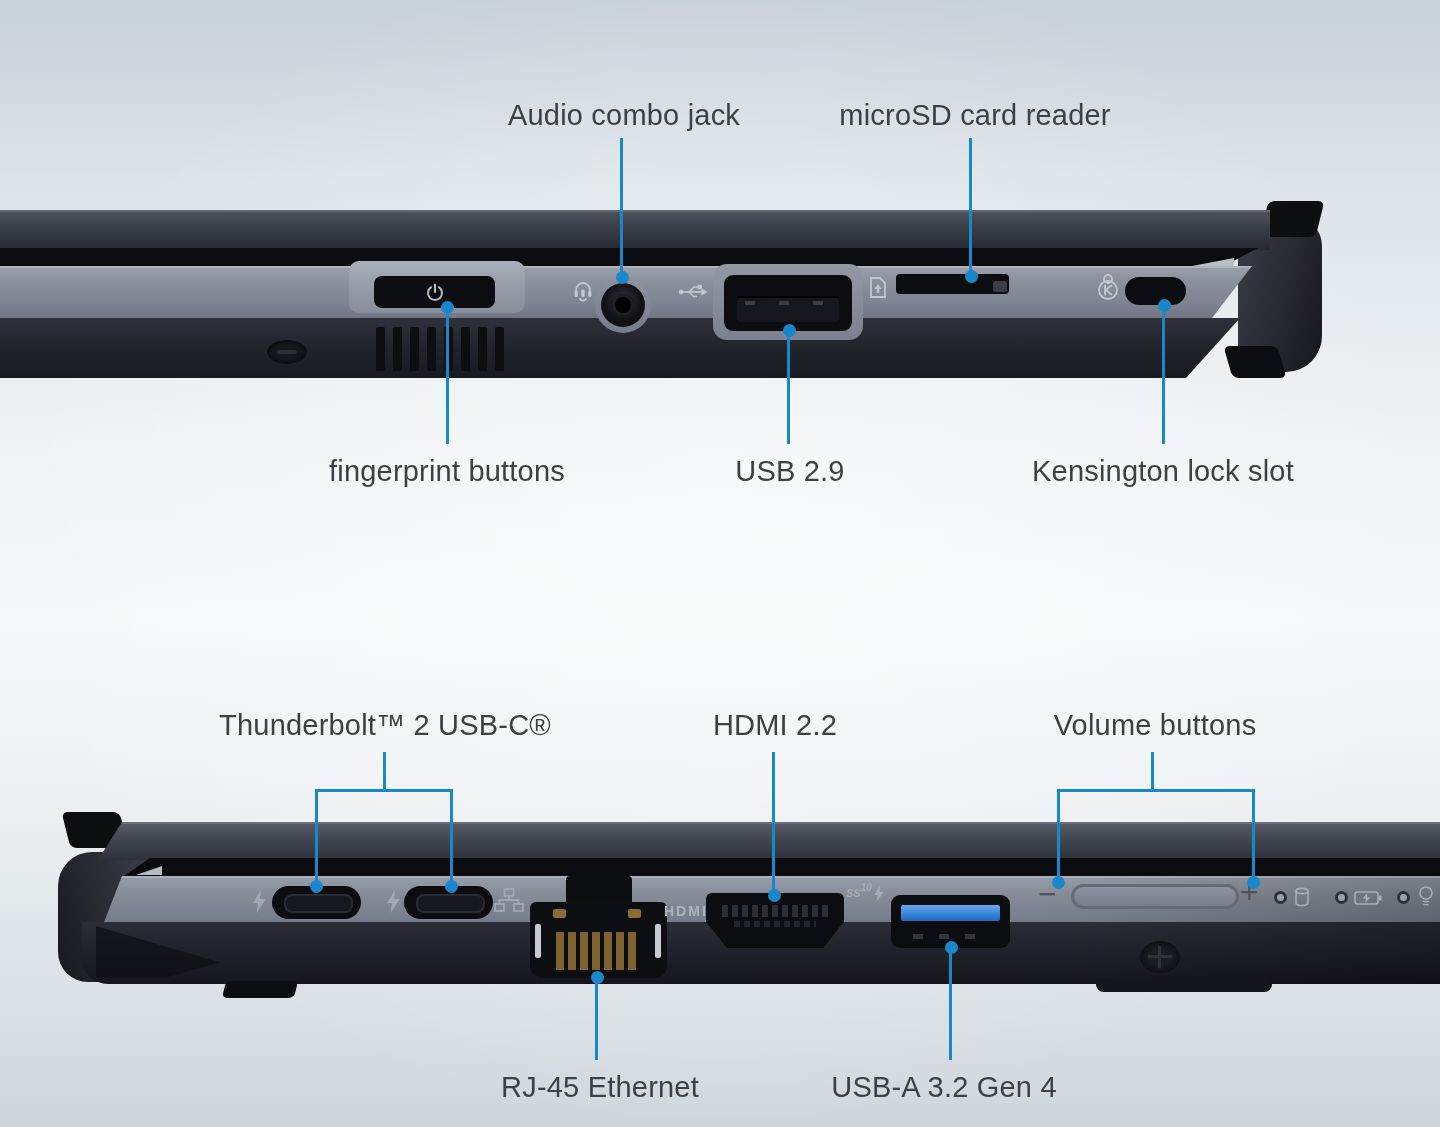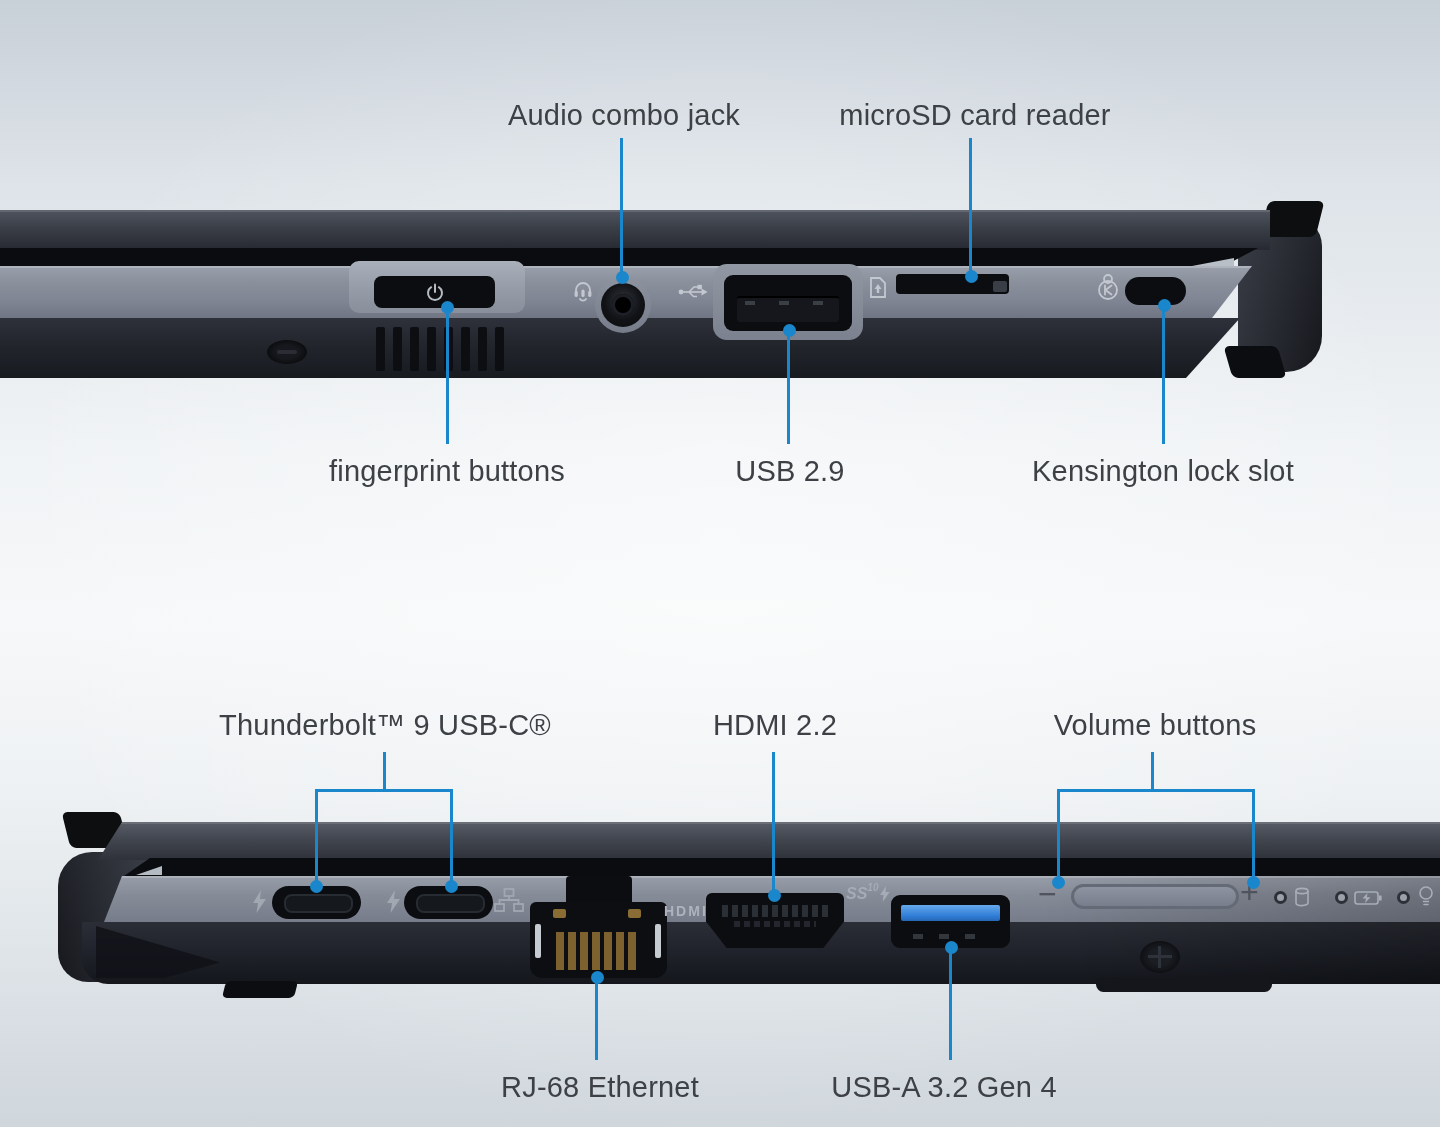--- a/index.html
+++ b/index.html
@@ -243,21 +243,21 @@
 
     <span class="marking" style="left:664px;top:327px;font-size:14px;letter-spacing:2px;color:#aeb4bd;margin-top:16px;">HDMI</span>
     <div class="port" style="left:706px;top:333px;width:138px;height:55px;border-radius:6px;
                 clip-path:polygon(0 0,100% 0,100% 52%,85% 100%,15% 100%,0 52%);"></div>
     <div class="abs" style="left:722px;top:345px;width:106px;height:12px;
                 background:repeating-linear-gradient(90deg,#2b2f36 0 6px,#0b0d10 6px 10px);"></div>
     <div class="abs" style="left:734px;top:361px;width:82px;height:6px;
                 background:repeating-linear-gradient(90deg,#23262c 0 6px,#0b0d10 6px 10px);"></div>
 
     <span class="abs" style="left:846px;top:325px;color:#a6acb5;font-style:italic;font-weight:bold;display:flex;align-items:flex-start;">
-      <span style="font-size:16px;line-height:17px;">SS</span>
+      <span style="font-size:11px;line-height:17px;">SS</span>
       <span style="font-size:10px;line-height:10px;margin-top:-2px;">10</span>
       <svg width="10" height="16" viewBox="0 0 10 16" style="margin-left:2px;margin-top:1px;">
         <polygon points="6,0 0,9 3.6,9 2.6,16 9.6,6 5.6,6" fill="#a6acb5"></polygon>
       </svg>
     </span>
 
     <div class="port" style="left:891px;top:335px;width:119px;height:53px;border-radius:9px;"></div>
     <div class="abs" style="left:901px;top:345px;width:99px;height:16px;border-radius:2px;
                 background:linear-gradient(180deg,#66a9ec 0%,#2e7cd6 70%,#2668b4 100%);"></div>
     <div class="abs" style="left:913px;top:374px;width:76px;height:5px;
@@ -285,41 +285,41 @@
     </span>
     <div class="led" style="left:1397px;top:331px;"></div>
     <span class="abs" style="left:1417px;top:325px;">
       <svg width="18" height="24" viewBox="0 0 18 24" fill="none" stroke="#a8aeb7" stroke-width="1.6" stroke-linecap="round">
         <circle cx="9" cy="8" r="6"></circle>
         <path d="M6.5 16.5 h5 M7 19.5 h4"></path>
       </svg>
     </span>
   </div>
 
-  <div class="label" style="left:385px;top:704px;">Thunderbolt™ 9 USB-C®</div>
+  <div class="label" style="left:385px;top:704px;">Thunderbolt™ 2 USB-C®</div>
   <div class="line" style="left:383px;top:752px;height:39px;"></div>
   <div class="hline" style="left:315px;top:789px;width:138px;"></div>
   <div class="line" style="left:315px;top:789px;height:95px;"></div>
   <div class="line" style="left:450px;top:789px;height:95px;"></div>
   <div class="dot" style="left:310px;top:880px;"></div>
   <div class="dot" style="left:445px;top:880px;"></div>
 
   <div class="label" style="left:775px;top:704px;">HDMI 2.2</div>
   <div class="line" style="left:772px;top:752px;height:139px;"></div>
   <div class="dot" style="left:768px;top:889px;"></div>
 
   <div class="label" style="left:1155px;top:704px;">Volume buttons</div>
   <div class="line" style="left:1151px;top:752px;height:39px;"></div>
   <div class="hline" style="left:1057px;top:789px;width:198px;"></div>
   <div class="line" style="left:1057px;top:789px;height:90px;"></div>
   <div class="line" style="left:1252px;top:789px;height:90px;"></div>
   <div class="dot" style="left:1052px;top:876px;"></div>
   <div class="dot" style="left:1247px;top:876px;"></div>
 
-  <div class="label" style="left:600px;top:1066px;">RJ-68 Ethernet</div>
+  <div class="label" style="left:600px;top:1066px;">RJ-45 Ethernet</div>
   <div class="dot" style="left:591px;top:971px;"></div>
   <div class="line" style="left:595px;top:983px;height:77px;"></div>
 
   <div class="label" style="left:944px;top:1066px;">USB-A 3.2 Gen 4</div>
   <div class="dot" style="left:945px;top:941px;"></div>
   <div class="line" style="left:949px;top:953px;height:107px;"></div>
 
 </div>
 
 </body></html>

